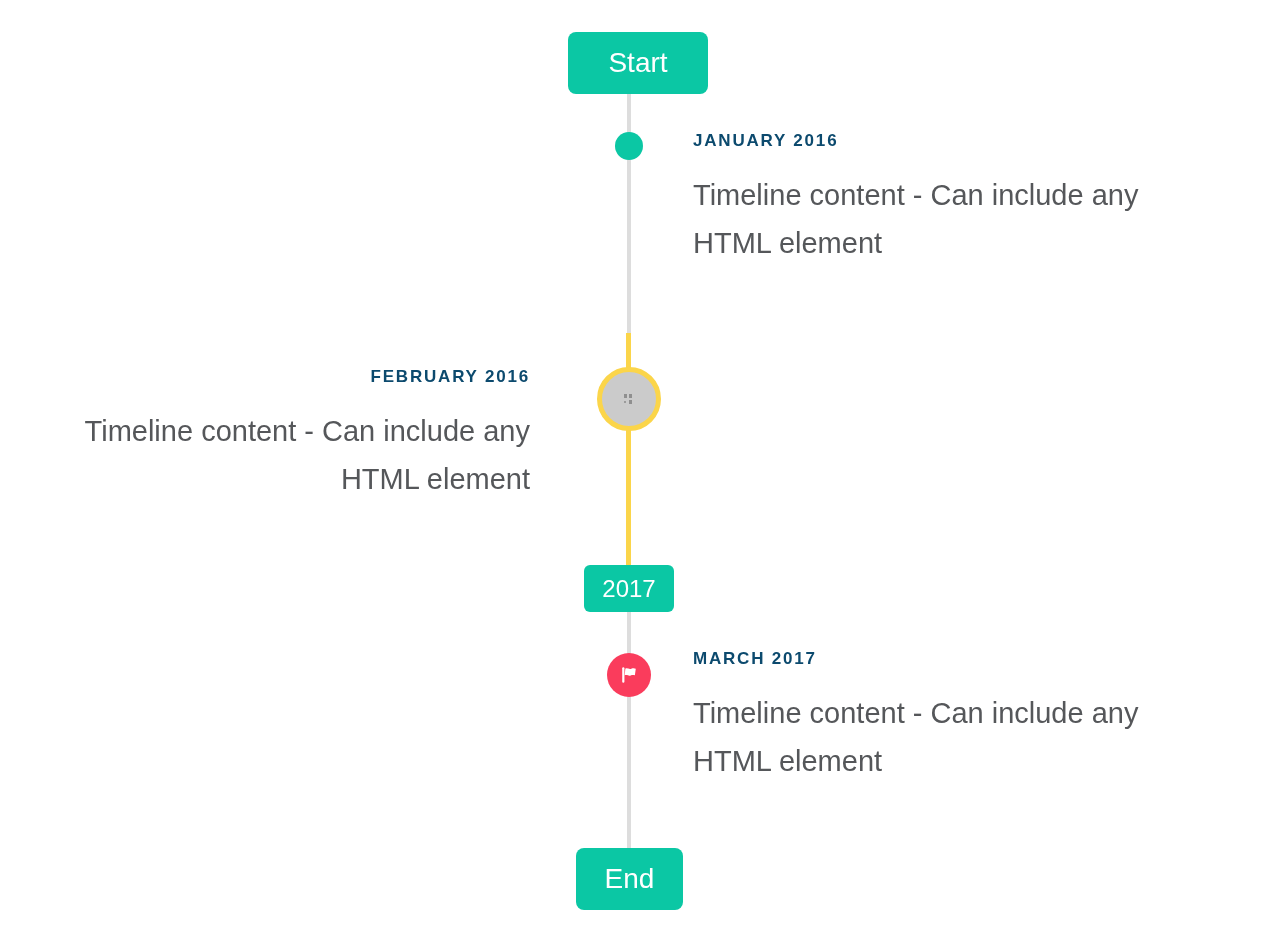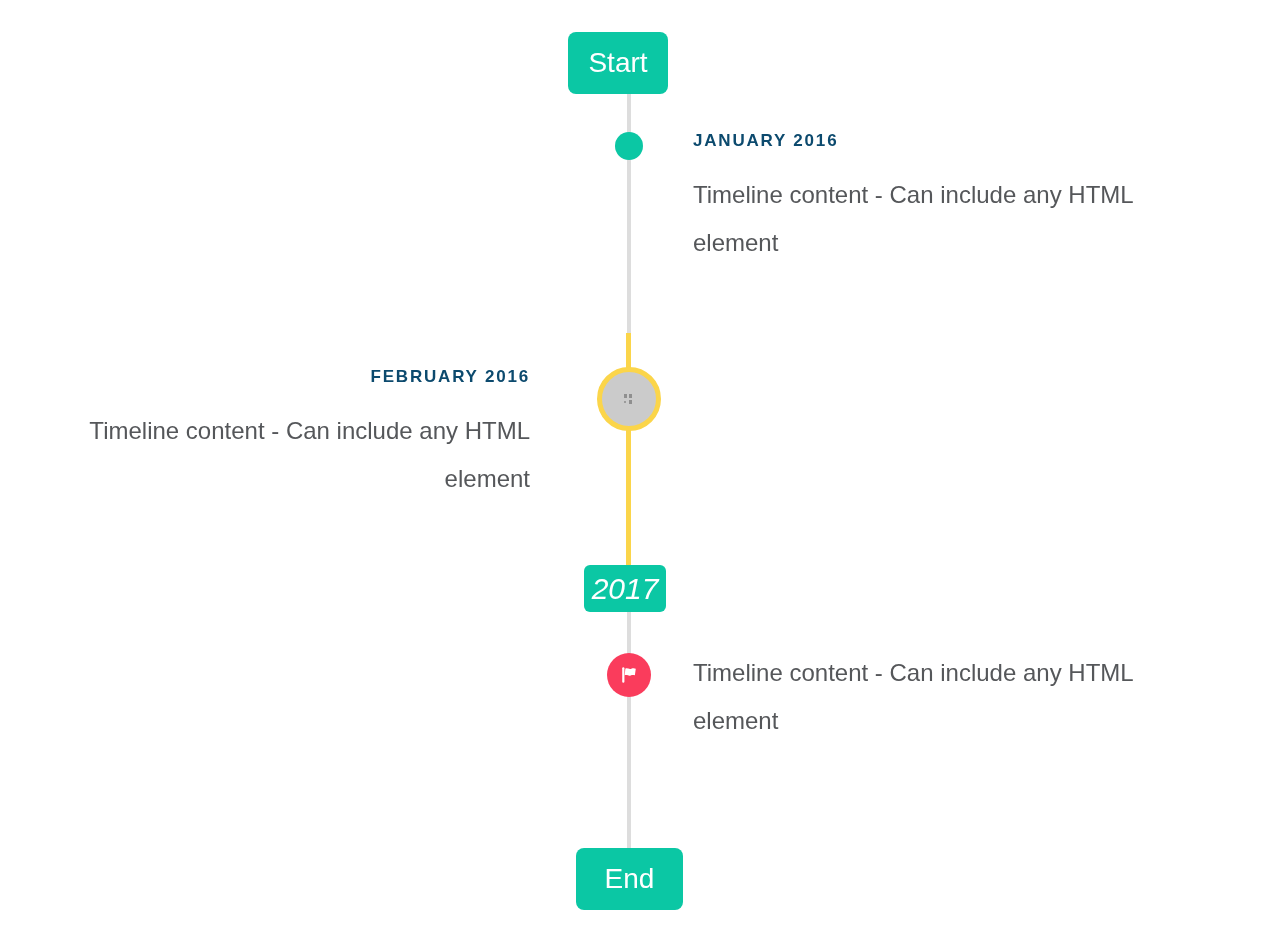--- a/index.html
+++ b/index.html
@@ -23,22 +23,22 @@
   .flag {
     position: absolute;
     z-index: 2;
     background: #0bc7a4;
     color: #ffffff;
     display: flex;
     align-items: center;
     justify-content: center;
     border-radius: 8px;
   }
-  .flag-start { left: 568px; top: 32px;  width: 100px; height: 62px; font-size: 28px; }
-  .flag-year  { left: 584px; top: 565px; width: 82px;  height: 47px; font-size: 30px; border-radius: 6px; font-style: italic; }
+  .flag-start { left: 568px; top: 32px;  width: 140px; height: 62px; font-size: 28px; }
+  .flag-year  { left: 584px; top: 565px; width: 90px;  height: 47px; font-size: 24px; border-radius: 6px; }
   .flag-end   { left: 576px; top: 848px; width: 107px; height: 62px; font-size: 28px; }
 
   
   .dot-january {
     position: absolute; z-index: 2;
     left: 615px; top: 132px;
     width: 28px; height: 28px;
     border-radius: 50%;
     background: #0bc7a4;
   }
@@ -69,21 +69,21 @@
   .entry-march    { top: 649px; }
   .entry-title {
     font-size: 17px;
     font-weight: 700;
     letter-spacing: 1.8px;
     color: #0c4a6e;
     line-height: 20px;
     margin-bottom: 20px;
   }
   .entry-content {
-    font-size: 24px;
+    font-size: 29px;
     font-weight: 400;
     color: #55575a;
     line-height: 48px;
   }
 </style>
 </head>
 <body>
 
 <div class="stage">
 
@@ -123,16 +123,17 @@
     <div class="entry-title">JANUARY 2016</div>
     <div class="entry-content">Timeline content - Can include any HTML element</div>
   </div>
 
   <div class="entry entry-left entry-february">
     <div class="entry-title">FEBRUARY 2016</div>
     <div class="entry-content">Timeline content - Can include any HTML element</div>
   </div>
 
   <div class="entry entry-right entry-march">
+    <div class="entry-title">MARCH 2017</div>
     <div class="entry-content">Timeline content - Can include any HTML element</div>
   </div>
 
 </div>
 
 </body></html>

